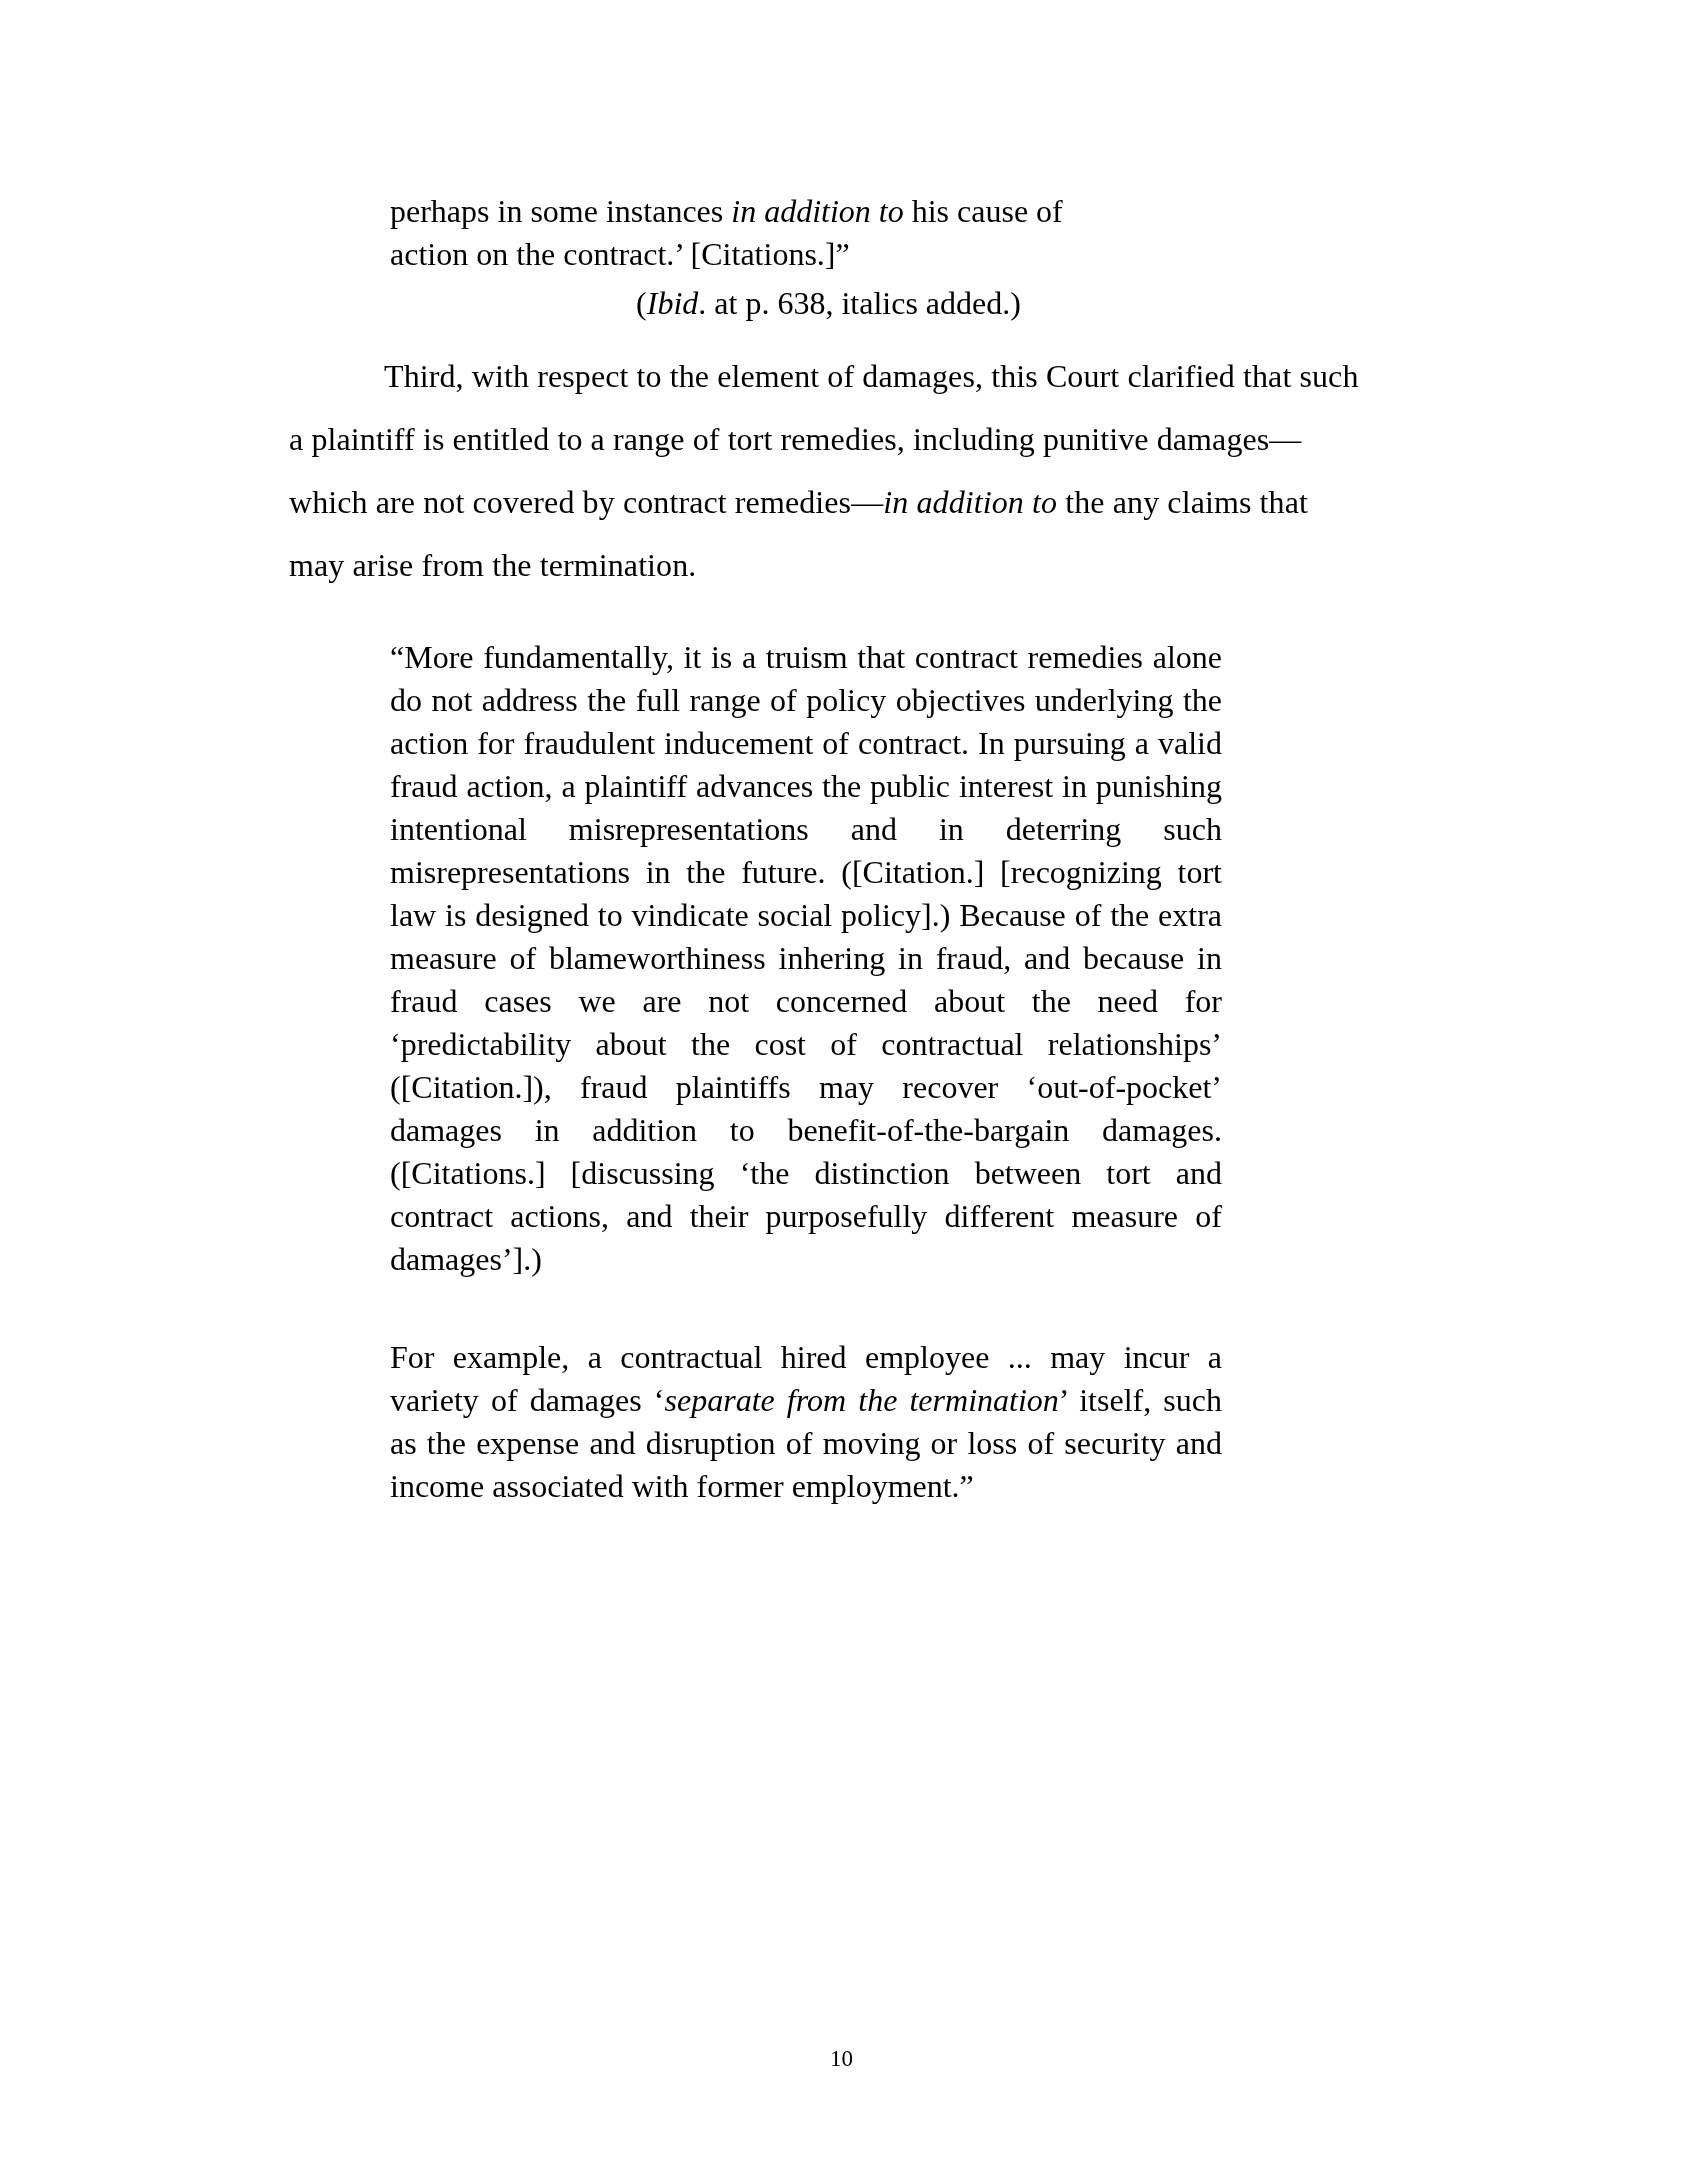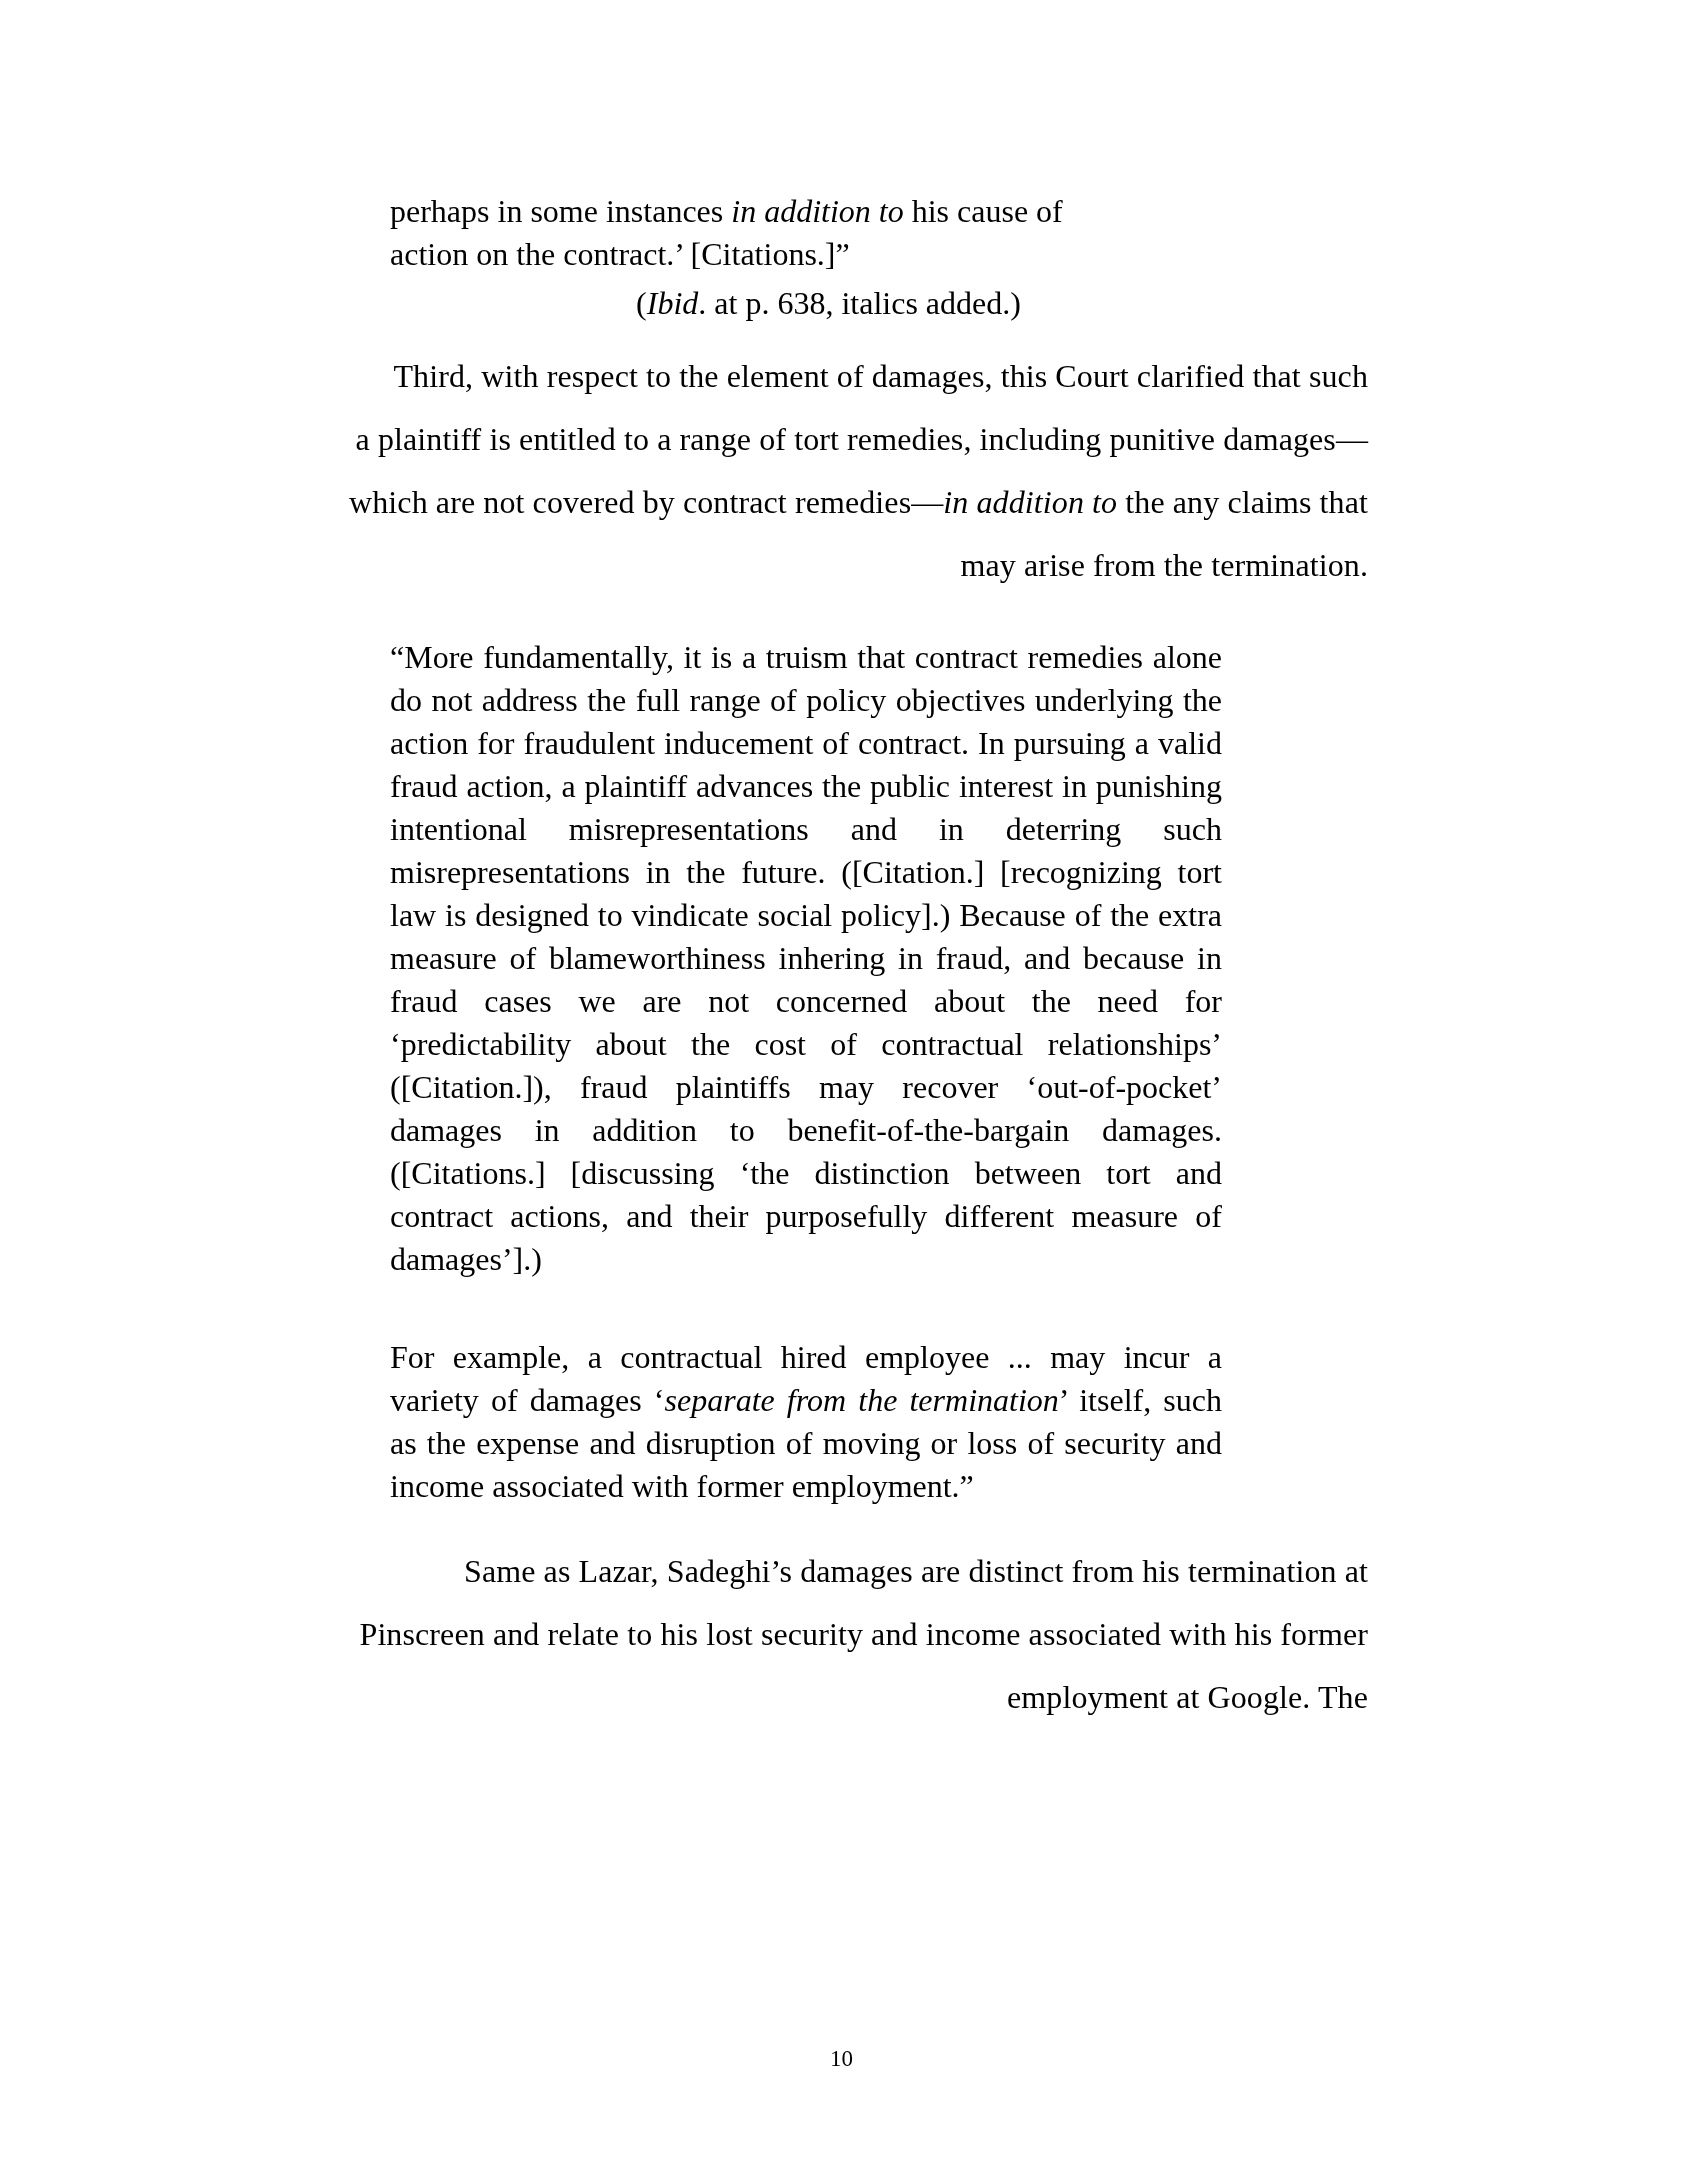--- a/index.html
+++ b/index.html
@@ -22,21 +22,21 @@
     position: absolute;
     left: 289px;
     top: 184px;
     width: 1079px;
   }
 
   
   .body-para {
     font-size: 32px;
     line-height: 63px;
-    text-align: right;
+    text-align: left;
     text-indent: 95px;
     margin: 0;
     letter-spacing: 0.1px;
   }
 
   
   .blockquote {
     margin: 6px;
     padding: 0 0 0 95px;
     width: 832px;
@@ -109,20 +109,19 @@
 
     <div class="gap-md"></div>
 
     <div class="blockquote">
       <p class="ragged-end" style="text-align: justify;"><span>For example, a contractual hired employee ... may incur a variety of damages ‘</span><i>separate from the termination</i><span>’ itself, such as the expense and disruption of moving or loss of security and income associated with former employment.”</span></p>
     </div>
 
 
     <div class="gap-xl"></div>
 
-    <p class="body-para">Same as Lazar, Sadeghi’s damages are distinct from his termination at Pinscreen and relate to his lost security and income associated with his former employment at Google. The</p>
 
   </div>
 
   <div class="page-number">10</div>
 
 </div>
 
 
 </body></html>

